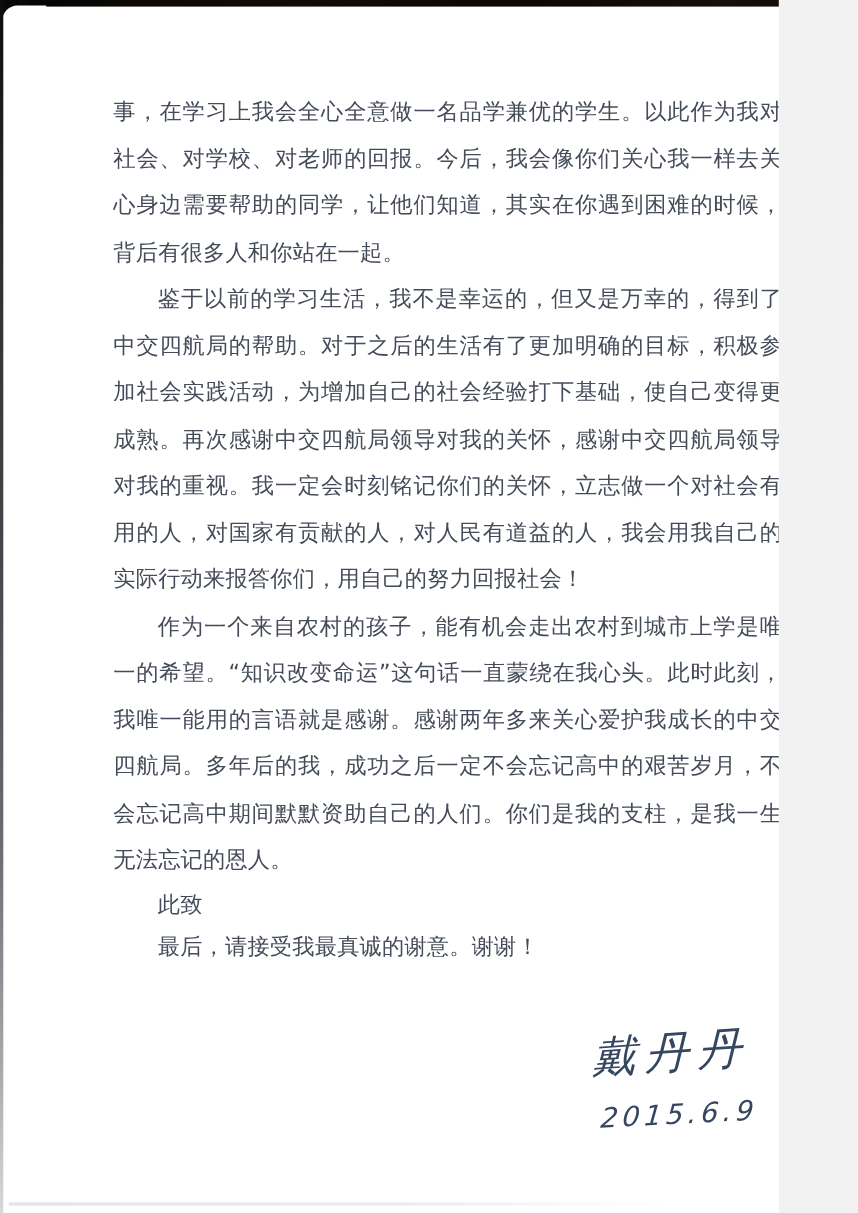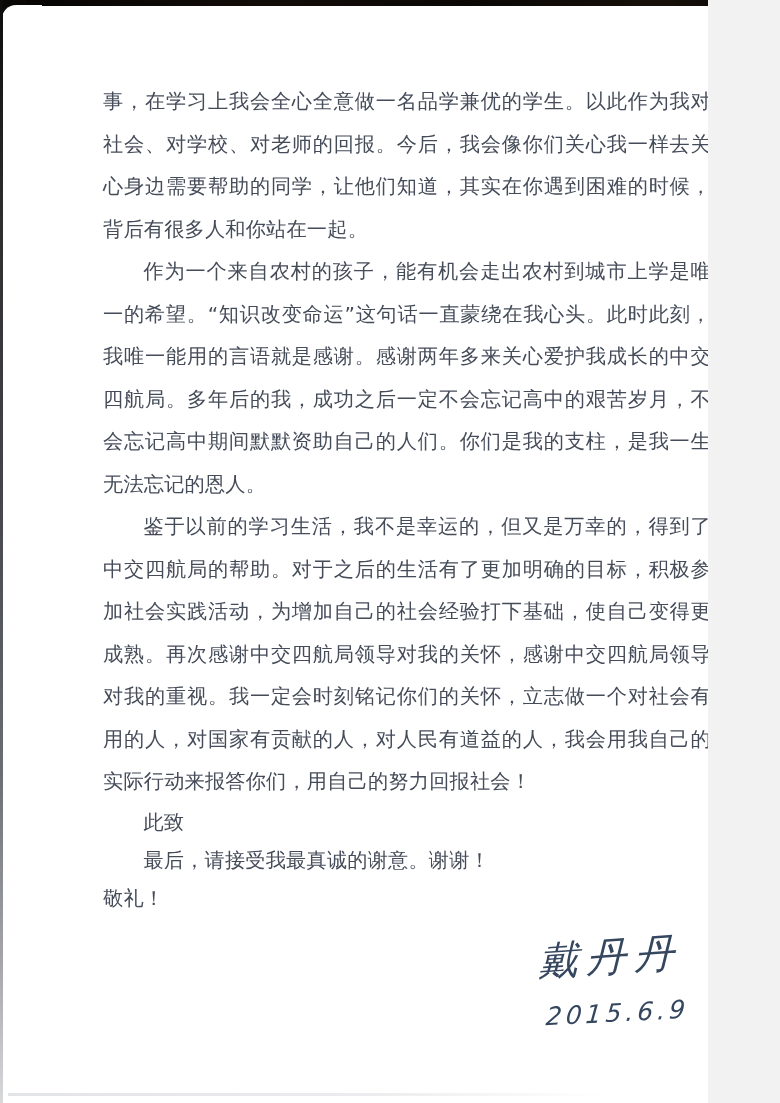--- a/index.html
+++ b/index.html
@@ -82,23 +82,22 @@
 <div class="page">
 
   <div class="top-band"></div>
   <div class="corner-tl"></div>
   <div class="corner-tl-mask"></div>
   <div class="left-line"></div>
   <div class="bottom-line"></div>
 
   <main class="letter-body">
     <p class="para no-indent">事，在学习上我会全心全意做一名品学兼优的学生。以此作为我对社会、对学校、对老师的回报。今后，我会像你们关心我一样去关心身边需要帮助的同学，让他们知道，其实在你遇到困难的时候，背后有很多人和你站在一起。</p>
+    <p class="para">鉴于以前的学习生活，我不是幸运的，但又是万幸的，得到了中交四航局的帮助。对于之后的生活有了更加明确的目标，积极参加社会实践活动，为增加自己的社会经验打下基础，使自己变得更成熟。再次感谢中交四航局领导对我的关怀，感谢中交四航局领导对我的重视。我一定会时刻铭记你们的关怀，立志做一个对社会有用的人，对国家有贡献的人，对人民有道益的人，我会用我自己的实际行动来报答你们，用自己的努力回报社会！</p>
     <p class="para">作为一个来自农村的孩子，能有机会走出农村到城市上学是唯一的希望。“知识改变命运”这句话一直蒙绕在我心头。此时此刻，我唯一能用的言语就是感谢。感谢两年多来关心爱护我成长的中交四航局。多年后的我，成功之后一定不会忘记高中的艰苦岁月，不会忘记高中期间默默资助自己的人们。你们是我的支柱，是我一生无法忘记的恩人。</p>
-    <p class="para">鉴于以前的学习生活，我不是幸运的，但又是万幸的，得到了中交四航局的帮助。对于之后的生活有了更加明确的目标，积极参加社会实践活动，为增加自己的社会经验打下基础，使自己变得更成熟。再次感谢中交四航局领导对我的关怀，感谢中交四航局领导对我的重视。我一定会时刻铭记你们的关怀，立志做一个对社会有用的人，对国家有贡献的人，对人民有道益的人，我会用我自己的实际行动来报答你们，用自己的努力回报社会！</p>
     <p class="para closing">此致</p>
     <p class="para closing">最后，请接受我最真诚的谢意。谢谢！</p>
-    <p class="para closing no-indent">敬礼！</p>
   </main>
 
   <div class="signature">戴丹丹</div>
   <div class="hand-date">2015.6.9</div>
 
 </div>
 
 </body></html>

